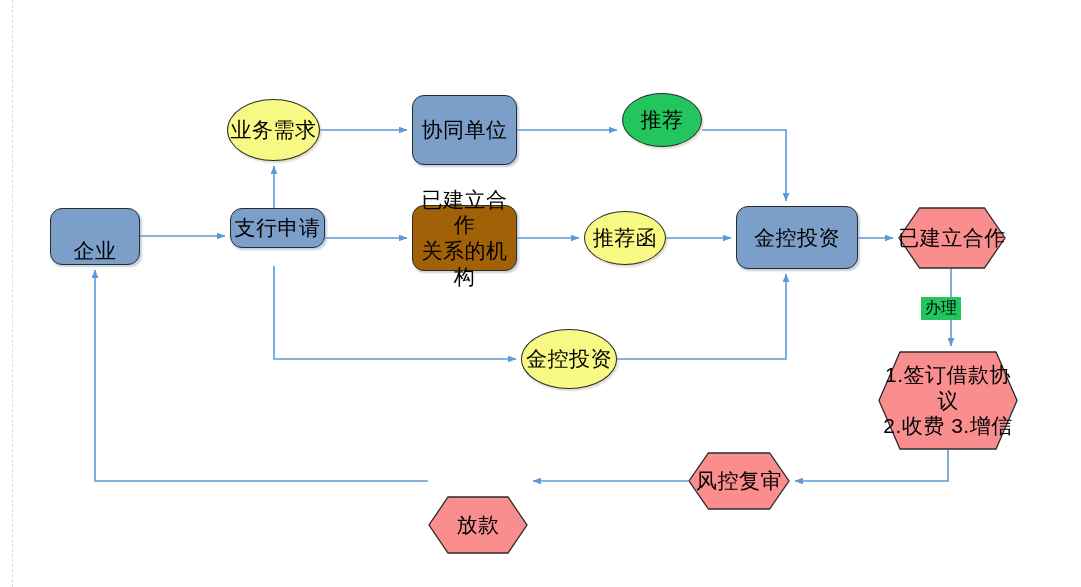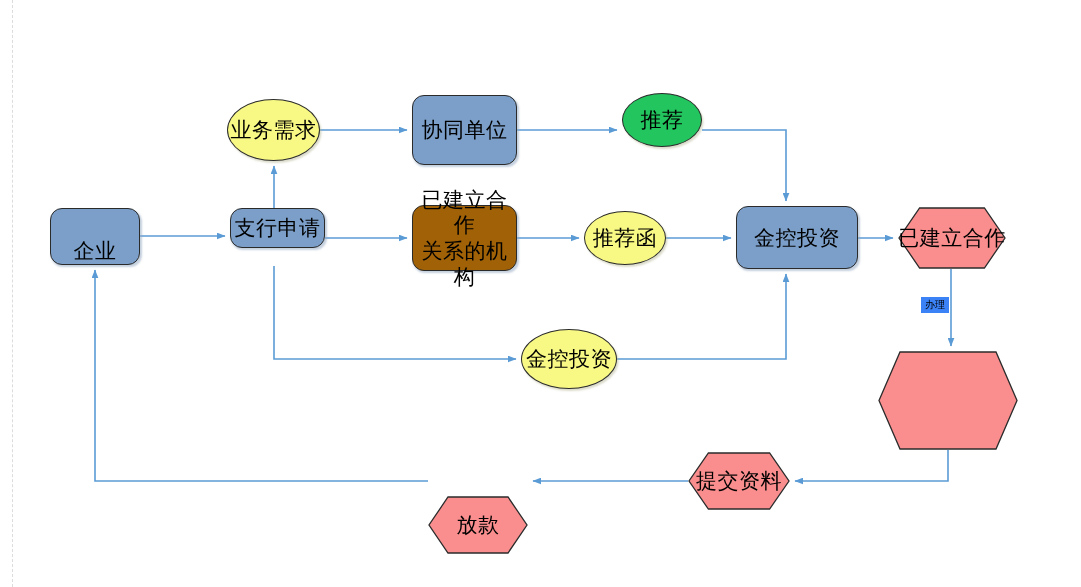--- a/index.html
+++ b/index.html
@@ -61,23 +61,23 @@
     left: 0; top: 0; right: 0; bottom: 0;
     z-index: 0;
   }
   .node.hex .hexlabel {
     position: relative;
     z-index: 1;
     white-space: pre-line;
   }
   .edge-label {
     position: absolute;
-    font-size: 10px;
+    font-size: 16px;
     color: #000000;
-    background: #3b82f6;
+    background: #22c55e;
     padding: 1px 4px;
     z-index: 4;
     white-space: nowrap;
   }
   .margin-guide {
     position: absolute;
     top: 0;
     bottom: 0;
     border-left: 1px dashed #dcdcdc;
     z-index: 1;
@@ -124,24 +124,25 @@
       <div class="node rect" style="left: 412px; top: 205px; width: 105px; height: 66px; background: #a16207;"><span>已建立合作
 关系的机构</span></div>
       <div class="node ellipse" style="left: 584px; top: 211px; width: 82px; height: 54px; background: rgb(248, 248, 132); justify-content: center;"><span>推荐函</span></div>
       <div class="node rect" style="left: 736px; top: 206px; width: 122px; height: 63px; background: rgb(123, 159, 200);"><span>金控投资</span></div>
       <div class="node ellipse" style="left: 521px; top: 329px; width: 96px; height: 60px; background: rgb(248, 248, 132);"><span>金控投资</span></div>
       <div class="node hex" style="left: 898px; top: 207px; width: 108px; height: 62px;"><svg class="hexbg" viewBox="0 0 108 62" width="108" height="62">
           <polygon points="21.6,1 86.4,1 107,31 86.4,61 21.6,61 1,31" fill="#fa8e8e" stroke="#2b2b2b" stroke-width="1.3"></polygon>
         </svg><span class="hexlabel">已建立合作</span></div>
       <div class="node hex" style="left: 878px; top: 351px; width: 140px; height: 99px;"><svg class="hexbg" viewBox="0 0 140 99" width="140" height="99">
           <polygon points="22,1 118,1 139,49.5 118,98 22,98 1,49.5" fill="#fa8e8e" stroke="#2b2b2b" stroke-width="1.3"></polygon>
-        </svg></div>
+        </svg><span class="hexlabel">1.签订借款协议
+2.收费    3.增信</span></div>
       <div class="node hex" style="left: 688px; top: 452px; width: 102px; height: 58px;"><svg class="hexbg" viewBox="0 0 102 58" width="102" height="58">
           <polygon points="20.400000000000002,1 81.6,1 101,29 81.6,57 20.400000000000002,57 1,29" fill="#fa8e8e" stroke="#2b2b2b" stroke-width="1.3"></polygon>
-        </svg><span class="hexlabel">提交资料</span></div>
+        </svg><span class="hexlabel">风控复审</span></div>
       <div class="node hex" style="left: 428px; top: 452px; width: 100px; height: 58px; margin-top: 44px;"><svg class="hexbg" viewBox="0 0 100 58" width="100" height="58">
           <polygon points="20,1 80,1 99,29 80,57 20,57 1,29" fill="#fa8e8e" stroke="#2b2b2b" stroke-width="1.3"></polygon>
         </svg><span class="hexlabel">放款</span></div>
     </div>
   <div id="label-layer">
       <div class="edge-label" style="left: 921px; top: 297px;">办理</div>
     </div>
 
 </div>
 

